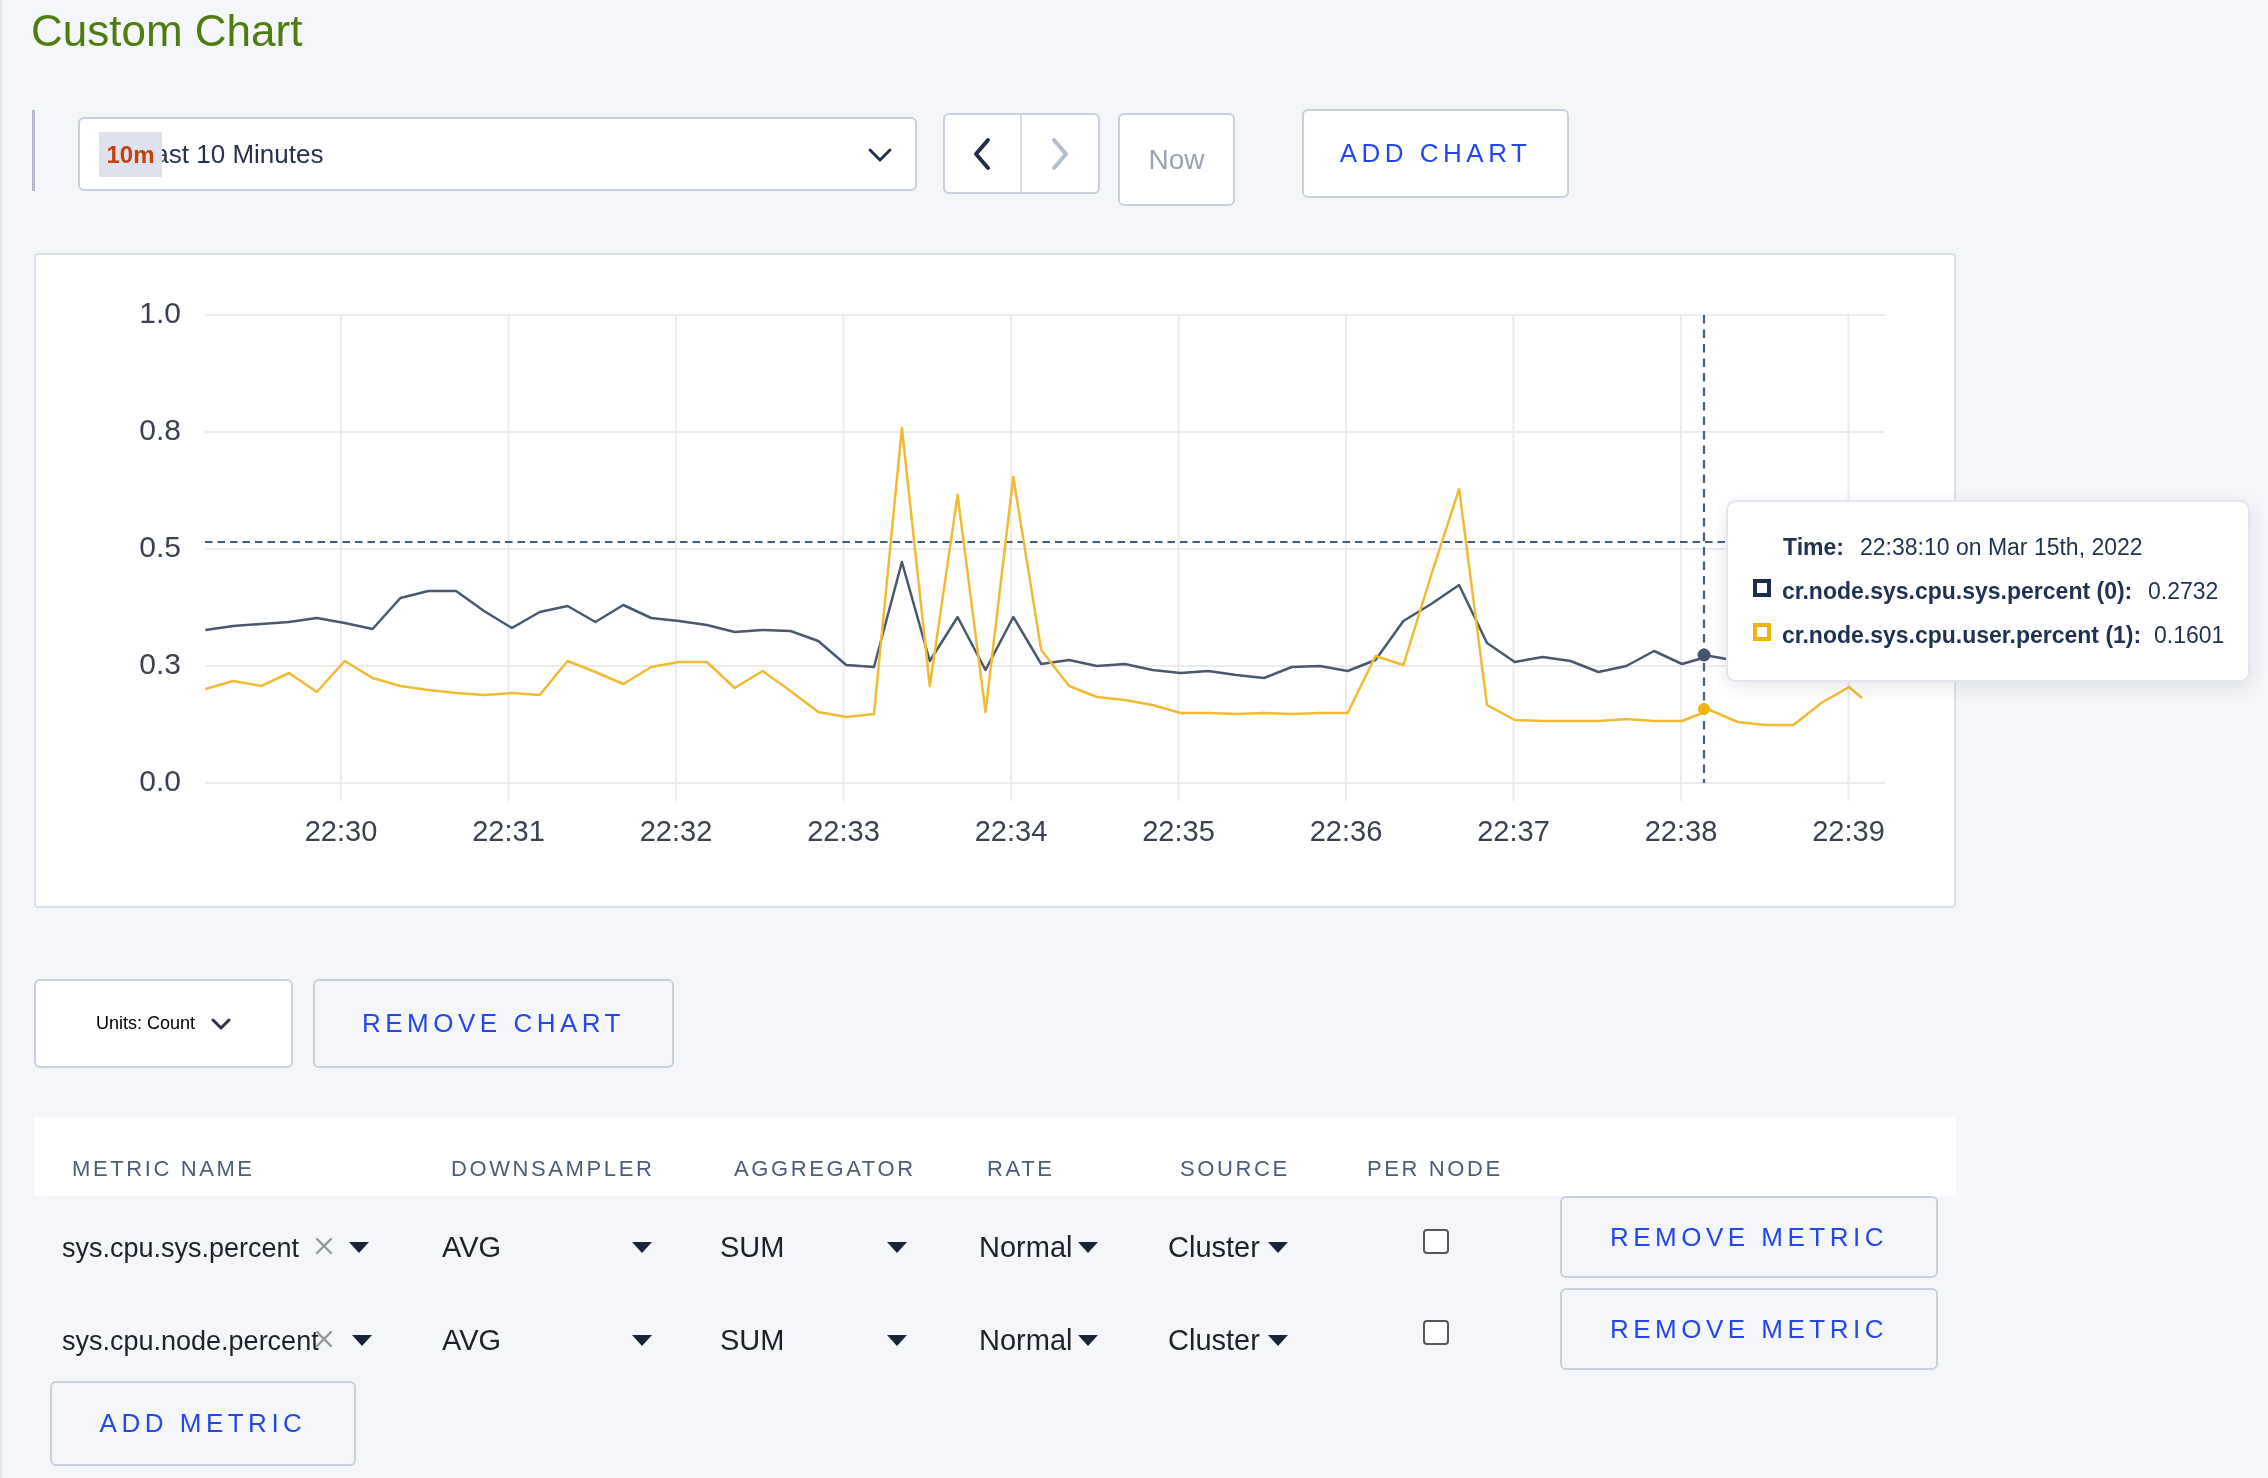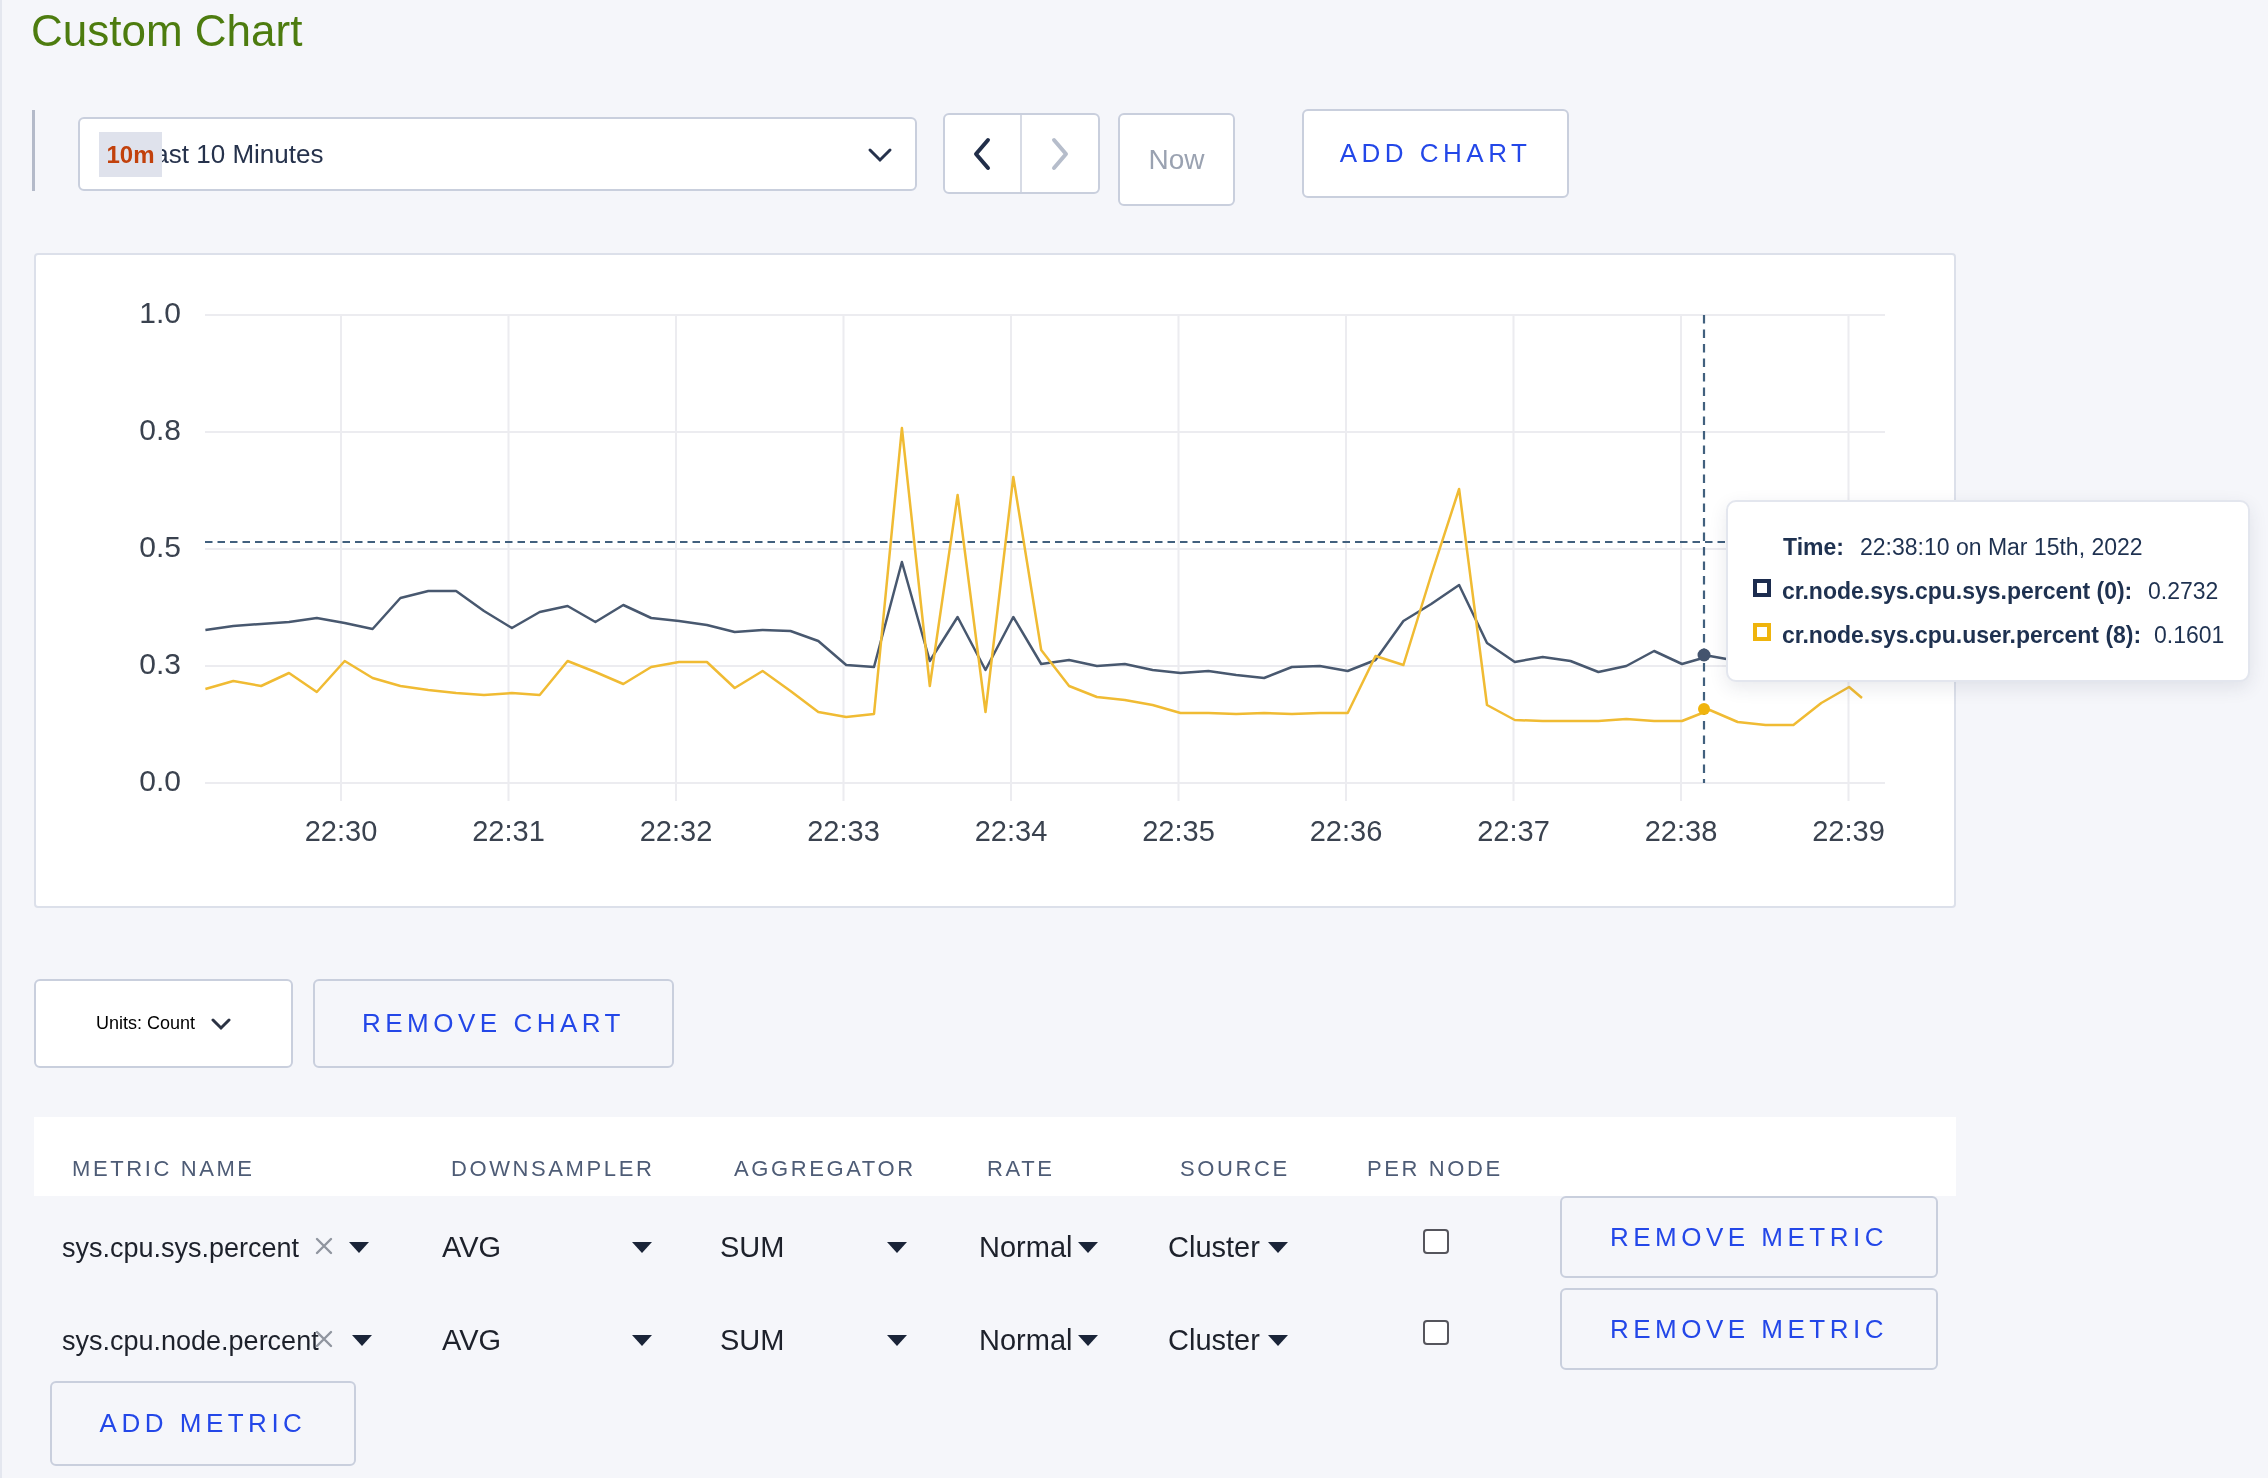--- a/index.html
+++ b/index.html
@@ -101,21 +101,21 @@
     </g>
   </svg>
 
   <div class="abs" style="left:1724px;top:500px;width:524px;height:182px;background:#fff;border:2px solid #e3e6ee;border-radius:10px;box-shadow:0 6px 18px rgba(40,50,80,0.10);"></div>
   <div class="abs tip" style="left:1781px;top:535px;"><b>Time:</b></div>
   <div class="abs tip" style="left:1858px;top:535px;">22:38:10 on Mar 15th, 2022</div>
   <div class="abs" style="left:1751px;top:579px;width:18px;height:18px;border:4px solid #1c2c4e;"></div>
   <div class="abs tip" style="left:1780px;top:579px;"><b>cr.node.sys.cpu.sys.percent (0):</b></div>
   <div class="abs tip" style="left:2146px;top:579px;">0.2732</div>
   <div class="abs" style="left:1751px;top:623px;width:18px;height:18px;border:4px solid #efb40d;"></div>
-  <div class="abs tip" style="left:1780px;top:623px;"><b>cr.node.sys.cpu.user.percent (8):</b></div>
+  <div class="abs tip" style="left:1780px;top:623px;"><b>cr.node.sys.cpu.user.percent (1):</b></div>
   <div class="abs tip" style="left:2152px;top:623px;">0.1601</div>
 
   <div class="btn" style="left:32px;top:979px;width:259px;height:89px;">
     <span style="font-size:18px;font-weight:normal;color:#000000;">Units: Count</span>
     <svg style="margin-left:16px;" width="20" height="14" viewBox="0 0 20 14">
         <path d="M2 3 L10 11 L18 3" fill="none" stroke="#2b3243" stroke-width="3" stroke-linecap="round"></path>
       </svg>
   </div>
   <div class="btn ghost" style="left:311px;top:979px;width:361px;height:89px;">
     <span class="bluetext">REMOVE CHART</span>

